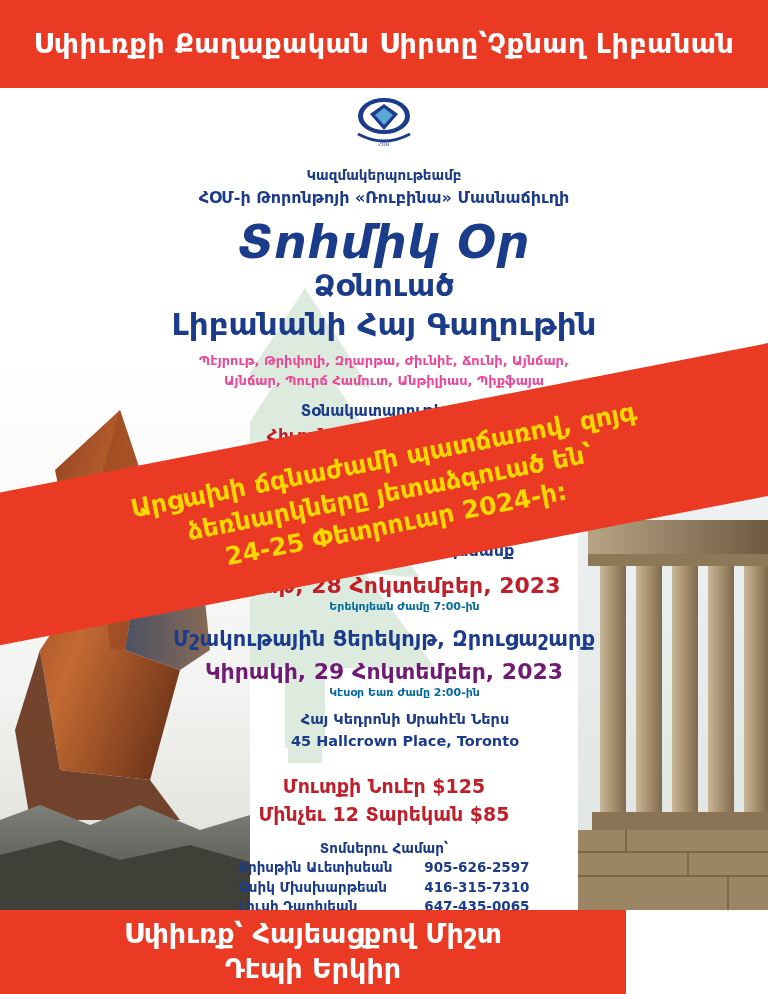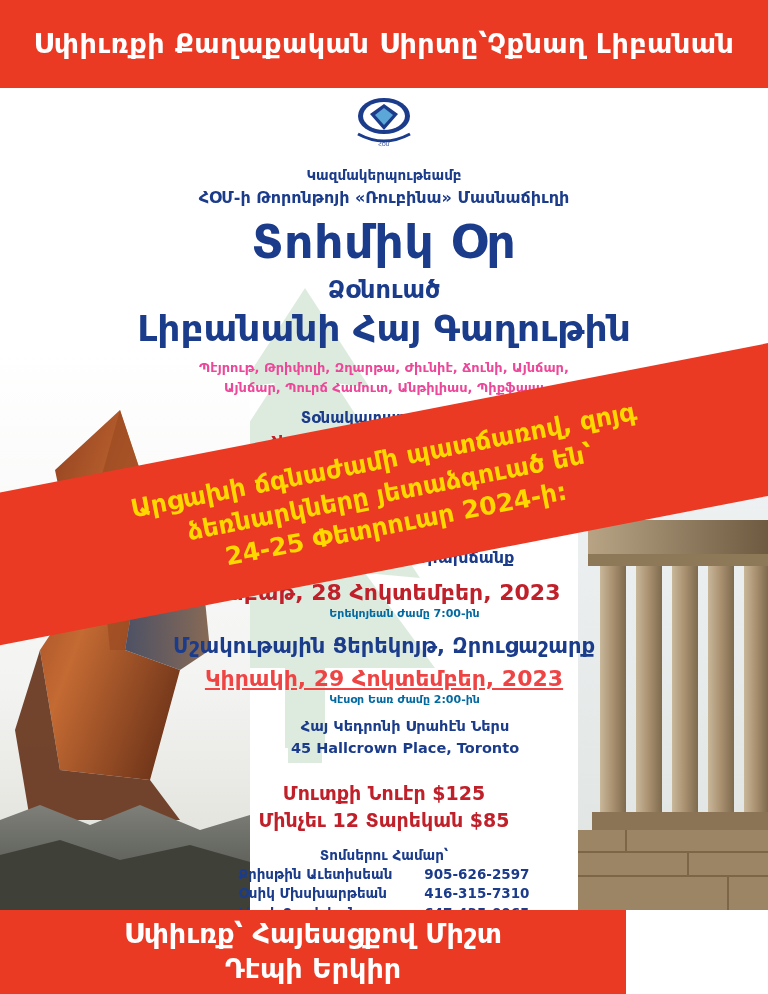--- a/index.html
+++ b/index.html
@@ -121,31 +121,32 @@
   }
   .org-line.second { font-size: 16px; }
 
   .title-main {
     color: #1b3b8b;
     font-size: 46px;
     font-weight: bold;
     line-height: 1.12;
     margin-top: 8px;
     letter-spacing: 0.5px;
+    font-style: italic;
   }
   .title-sub {
     color: #1b3b8b;
-    font-size: 24px;
+    font-size: 30px;
     font-weight: bold;
     line-height: 1.2;
-    margin-top: 8px;
+    margin-top: 0;
   }
   .title-sub2 {
     color: #1b3b8b;
-    font-size: 36px;
+    font-size: 31px;
     font-weight: bold;
     line-height: 1.2;
     margin-top: 2px;
   }
   .places {
     color: #ec4899;
     font-size: 13px;
     font-weight: bold;
     line-height: 1.5;
     margin-top: 8px;
@@ -182,25 +183,24 @@
     margin-top: 2px;
     margin-left: 41px;
   }
   .ev-section {
     color: #1b3b8b;
     font-size: 21px;
     font-weight: bold;
     margin-top: 14px;
   }
   .ev-date2 {
-    color: #ef4444;
+    color: #701a75;
     font-size: 22px;
     font-weight: bold;
     margin-top: 8px;
-    text-decoration: underline;
   }
   .venue {
     color: #1b3b8b;
     font-size: 14.5px;
     font-weight: bold;
     line-height: 1.5;
     margin-top: 10px;
     padding-left: 42px;
   }
   .price {

